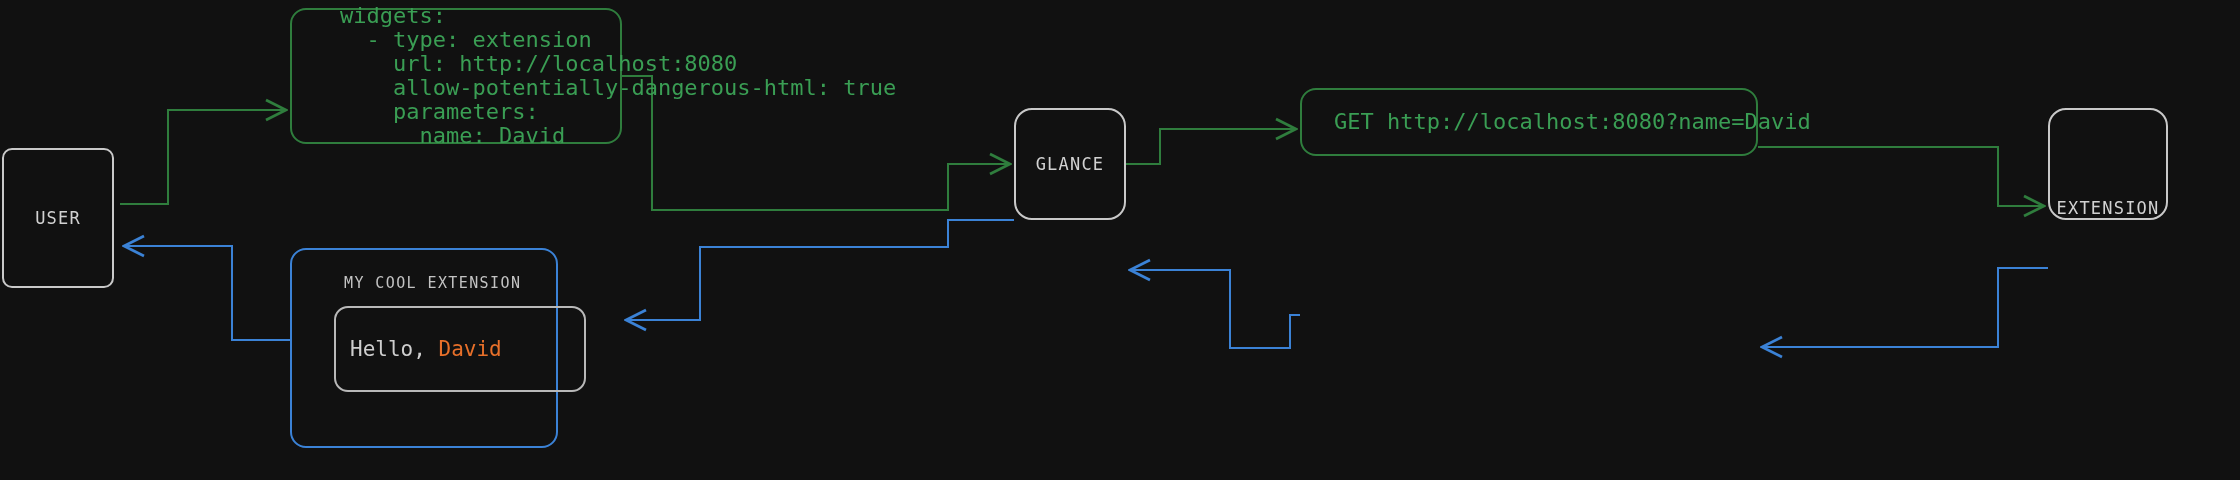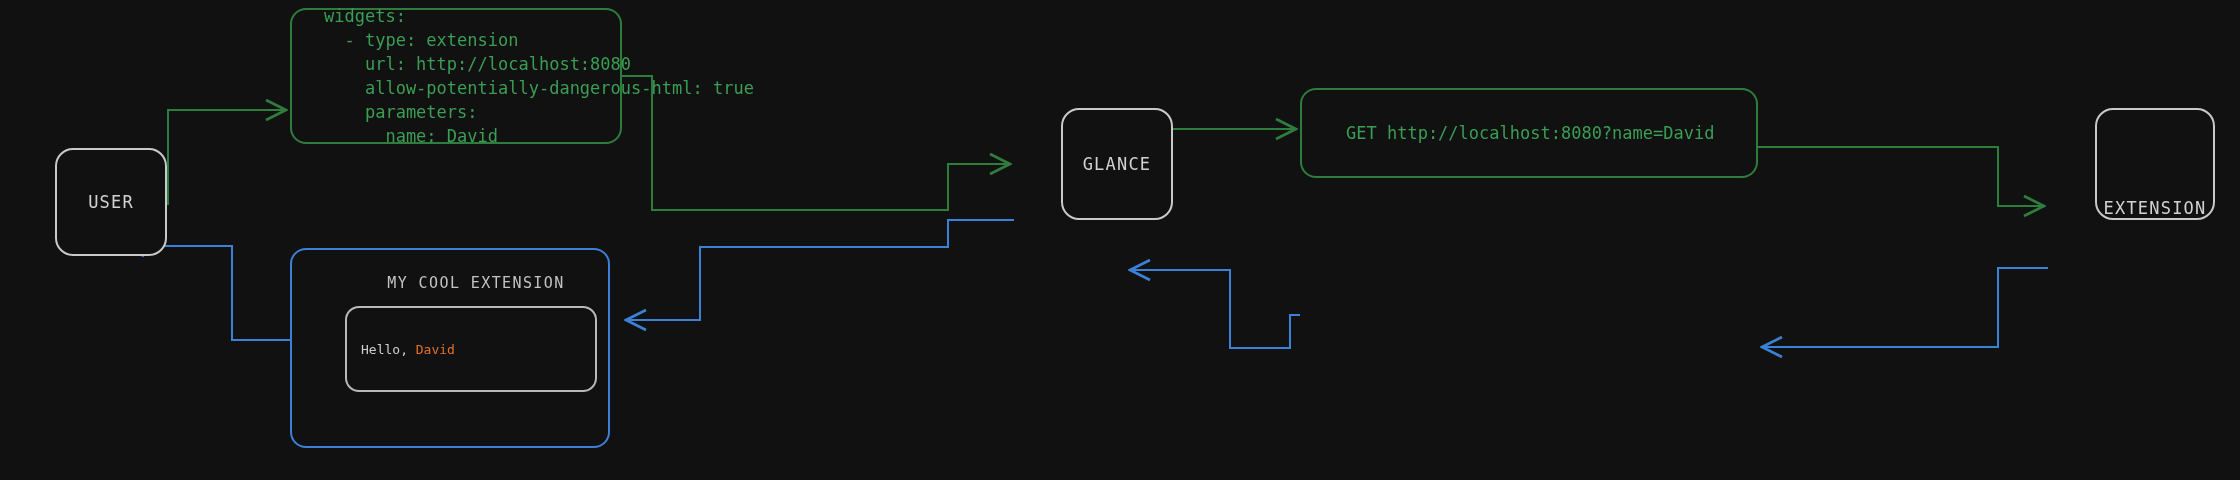--- a/index.html
+++ b/index.html
@@ -27,60 +27,59 @@
   .node {
     position: absolute;
     box-sizing: border-box;
     border: 2px solid #c9c9c9;
     border-radius: 18px;
     background: #111111;
     display: flex;
     align-items: center;
     justify-content: center;
     color: #d2d2d2;
-    margin-left: 47px;
   }
   .node-label {
     font-family: "DejaVu Sans Mono", monospace;
     font-size: 17px;
     letter-spacing: 1.2px;
     color: #d2d2d2;
     white-space: nowrap;
   }
-  #node-user   { left: 8px;   top: 148px; width: 112px; height: 108px; }
+  #node-user   { left: 2px;   top: 148px; width: 112px; height: 140px; border-radius: 10px; }
   #node-glance { left: 1014px; top: 108px; width: 112px; height: 112px; }
   #node-extension { left: 2048px; top: 108px; width: 120px; height: 112px; align-items: flex-end; }
 
   
   .panel {
     position: absolute;
     box-sizing: border-box;
     border-radius: 16px;
     background: #111111;
     display: flex;
     flex-direction: column;
     justify-content: center;
   }
   .panel.green { border: 2px solid #2f7d3d; }
   .panel.blue  { border: 2px solid #3b82d6; }
 
   .code {
     font-family: "DejaVu Sans Mono", monospace;
-    font-size: 17px;
+    font-size: 22px;
     line-height: 24px;
     white-space: pre;
-    margin: 0;
+    margin: 16px;
   }
   .code.green { color: #3a9e54; }
   .code.blue  { color: #4a90dc; }
 
   #panel-config  { left: 290px;  top: 8px;   width: 332px; height: 136px; padding-left: 32px; }
-  #panel-request { left: 1300px; top: 88px;  width: 458px; height: 90px;  padding-left: 44px; }
+  #panel-request { left: 1300px; top: 88px;  width: 458px; height: 68px;  padding-left: 16px; }
   #panel-response{ left: 1300px; top: 247px; width: 458px; height: 200px; padding-left: 38px; }
-  #panel-widget  { left: 290px;  top: 248px; width: 320px; height: 200px; padding-left: 0; justify-content: flex-start; align-items: center; }
+  #panel-widget  { left: 290px;  top: 248px; width: 268px; height: 200px; padding-left: 0; justify-content: flex-start; }
 
   
   .widget-title {
     font-family: "DejaVu Sans Mono", monospace;
     font-size: 15px;
     letter-spacing: 1.4px;
     color: #c3c3c3;
     margin: 24px 0 0 52px;
   }
   .widget-body {
@@ -89,21 +88,21 @@
     width: 252px;
     height: 86px;
     border: 2px solid #b9b9b9;
     border-radius: 14px;
     display: flex;
     align-items: center;
     padding-left: 14px;
   }
   .widget-text {
     font-family: "DejaVu Sans Mono", monospace;
-    font-size: 13px;
+    font-size: 21px;
     color: #cfcfcf;
     white-space: pre;
   }
   .accent { color: #e8702a; }
 </style>
 </head>
 <body>
 
 <div id="diagram">
 

